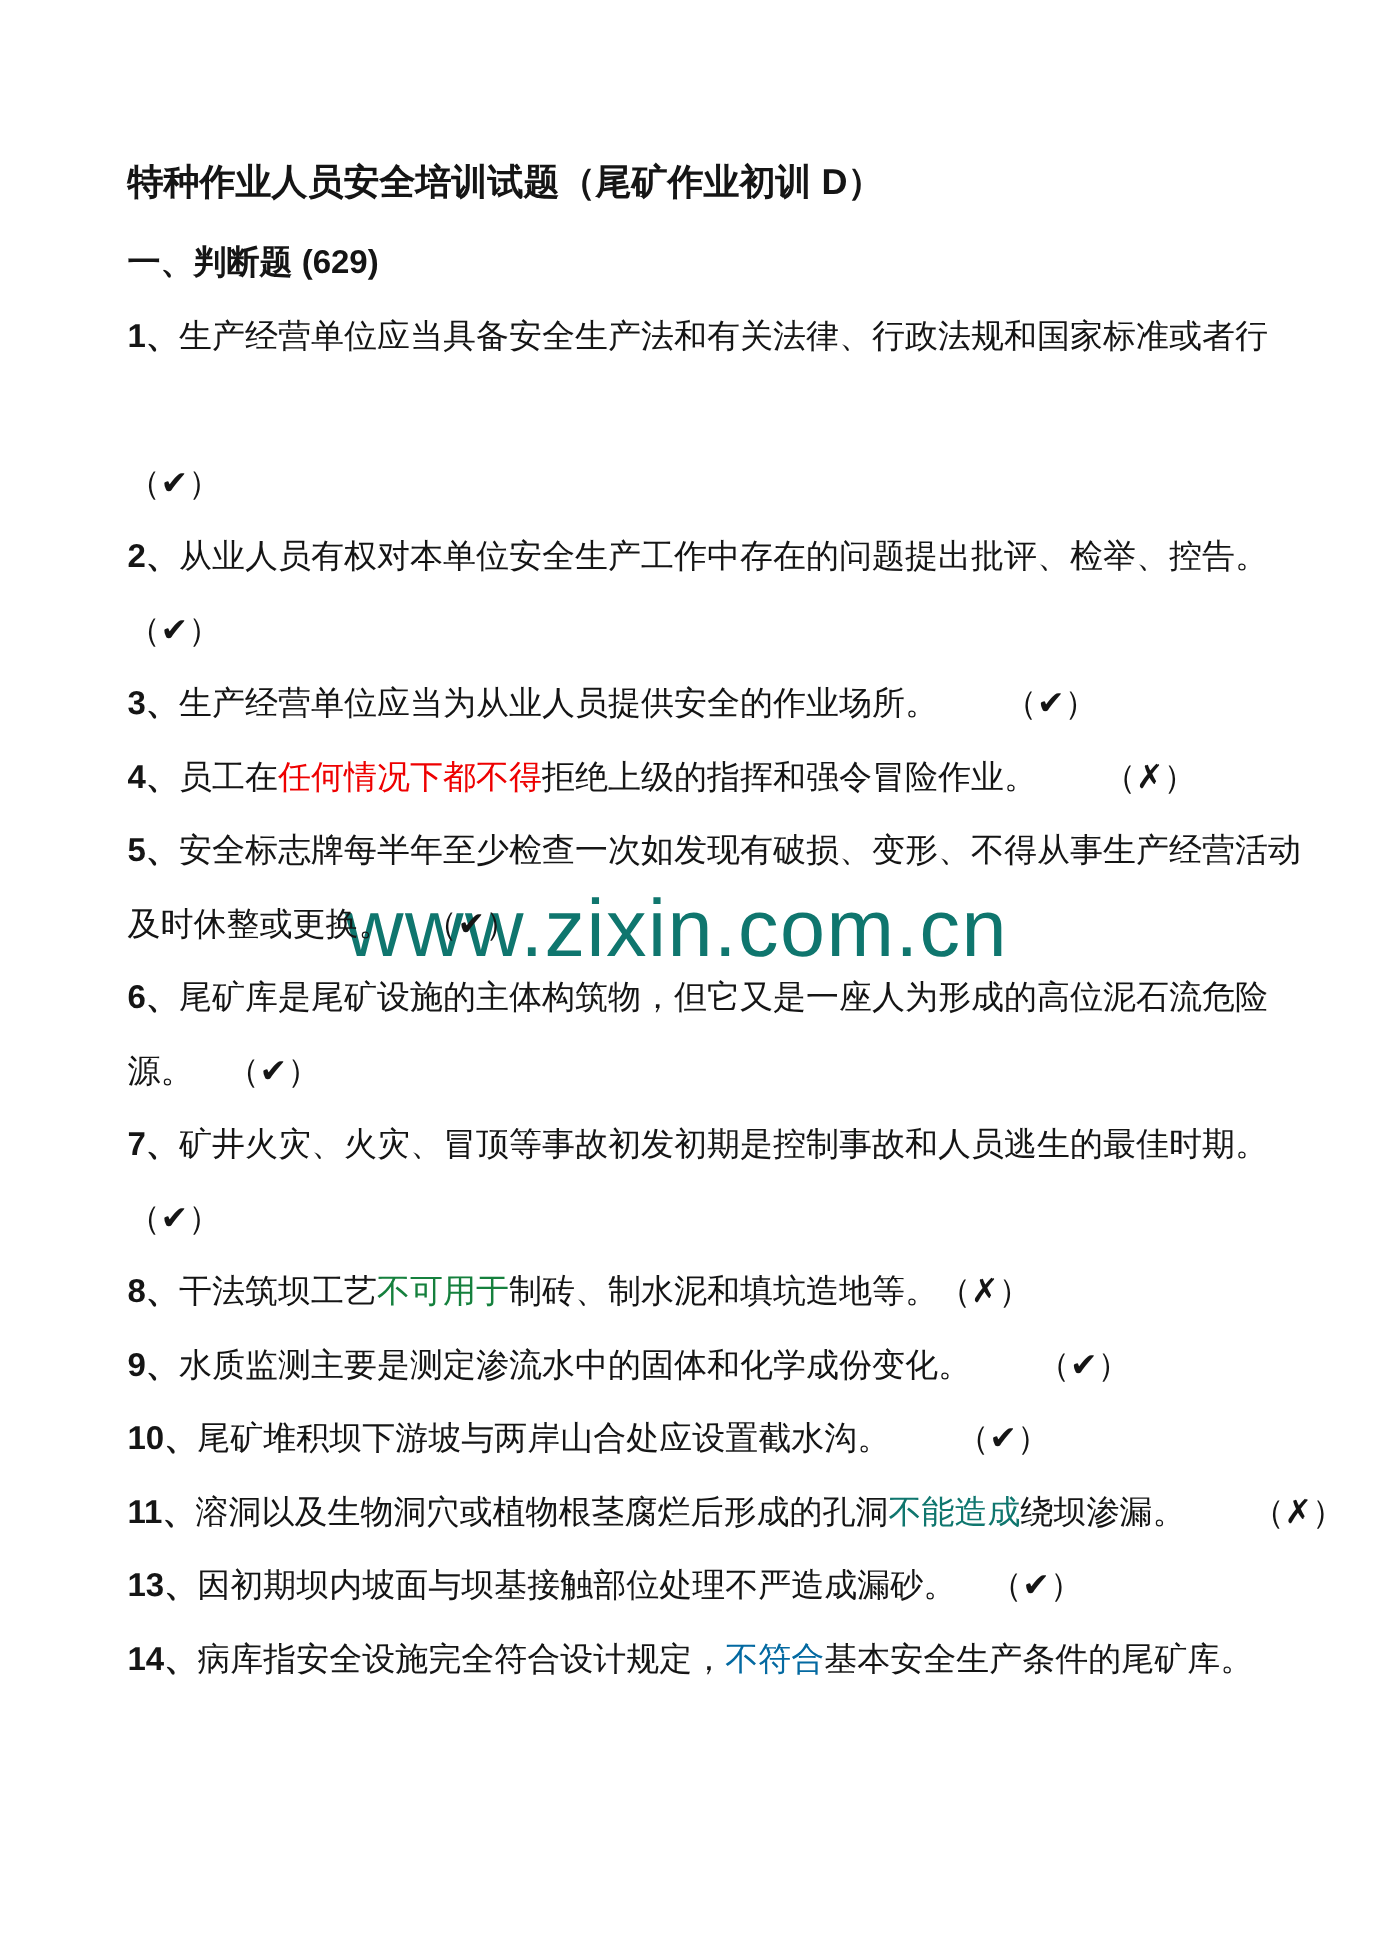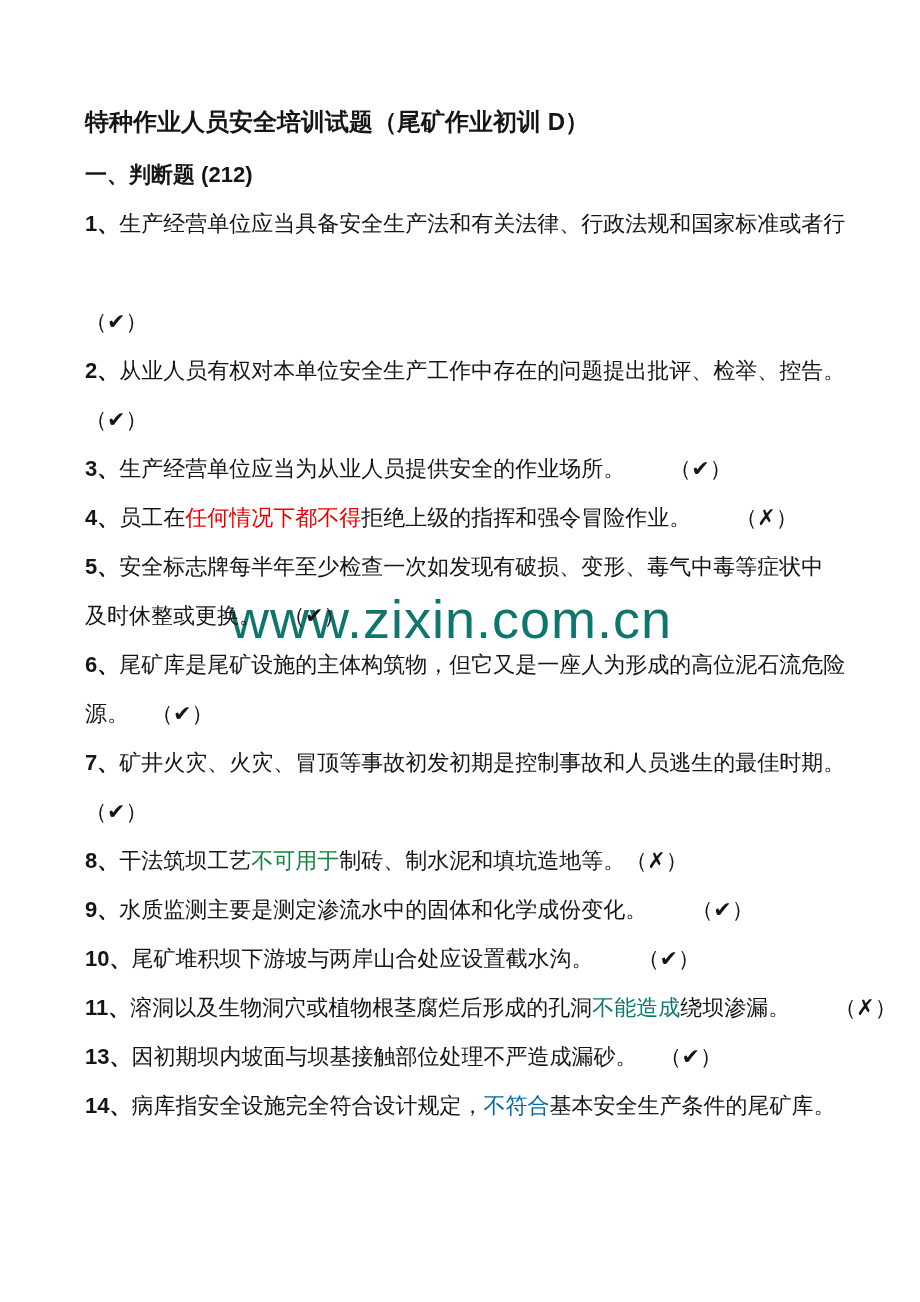--- a/index.html
+++ b/index.html
@@ -61,27 +61,27 @@
     font-weight: 700;
   }
 </style>
 </head>
 <body>
 
 <div class="page">
   <div class="watermark" style="color: #0f766e;">www.zixin.com.cn</div>
   <div class="content">
     <h1 class="title">特种作业人员安全培训试题（尾矿作业初训 D）</h1>
-    <h2 class="section">一、判断题 (212)</h2>
+    <h2 class="section">一、判断题 (629)</h2>
     <div>
         <p class="question"><span class="qnum">1、</span><span>生产经营单位应当具备安全生产法和有关法律、行政法规和国家标准或者行</span><br><br><span class="answer">（<span class="mark">✔</span>）</span></p>
         <p class="question"><span class="qnum">2、</span><span>从业人员有权对本单位安全生产工作中存在的问题提出批评、检举、控告。</span><br><span class="answer">（<span class="mark">✔</span>）</span></p>
         <p class="question"><span class="qnum">3、</span><span>生产经营单位应当为从业人员提供安全的作业场所。　　</span><span class="answer">（<span class="mark">✔</span>）</span></p>
         <p class="question"><span class="qnum">4、</span><span>员工在</span><span style="color: rgb(238, 0, 0); margin-top: 48px;">任何情况下都不得</span><span>拒绝上级的指挥和强令冒险作业。　　</span><span class="answer">（<span class="mark">✗</span>）</span></p>
-        <p class="question"><span class="qnum">5、</span><span>安全标志牌每半年至少检查一次如发现有破损、变形、毒气中毒等症状中</span><br><span>及时休整或更换。　</span><span class="answer">（<span class="mark">✔</span>）</span></p>
+        <p class="question"><span class="qnum">5、</span><span>安全标志牌每半年至少检查一次如发现有破损、变形、不得从事生产经营活动</span><br><span>及时休整或更换。　</span><span class="answer">（<span class="mark">✔</span>）</span></p>
         <p class="question"><span class="qnum">6、</span><span>尾矿库是尾矿设施的主体构筑物，但它又是一座人为形成的高位泥石流危险</span><br><span>源。　</span><span class="answer">（<span class="mark">✔</span>）</span></p>
         <p class="question"><span class="qnum">7、</span><span>矿井火灾、火灾、冒顶等事故初发初期是控制事故和人员逃生的最佳时期。</span><br><span class="answer">（<span class="mark">✔</span>）</span></p>
         <p class="question"><span class="qnum">8、</span><span>干法筑坝工艺</span><span style="color: #15803d;">不可用于</span><span>制砖、制水泥和填坑造地等。</span><span class="answer">（<span class="mark">✗</span>）</span></p>
         <p class="question"><span class="qnum">9、</span><span>水质监测主要是测定渗流水中的固体和化学成份变化。　　</span><span class="answer">（<span class="mark">✔</span>）</span></p>
         <p class="question"><span class="qnum">10、</span><span>尾矿堆积坝下游坡与两岸山合处应设置截水沟。　　</span><span class="answer">（<span class="mark">✔</span>）</span></p>
         <p class="question"><span class="qnum">11、</span><span>溶洞以及生物洞穴或植物根茎腐烂后形成的孔洞</span><span style="color: #0f766e;">不能造成</span><span>绕坝渗漏。　　</span><span class="answer">（<span class="mark">✗</span>）</span></p>
         <p class="question"><span class="qnum">13、</span><span>因初期坝内坡面与坝基接触部位处理不严造成漏砂。　</span><span class="answer">（<span class="mark">✔</span>）</span></p>
         <p class="question"><span class="qnum">14、</span><span>病库指安全设施完全符合设计规定，</span><span style="color: #0369a1;">不符合</span><span>基本安全生产条件的尾矿库。</span></p>
       </div>
   </div>

